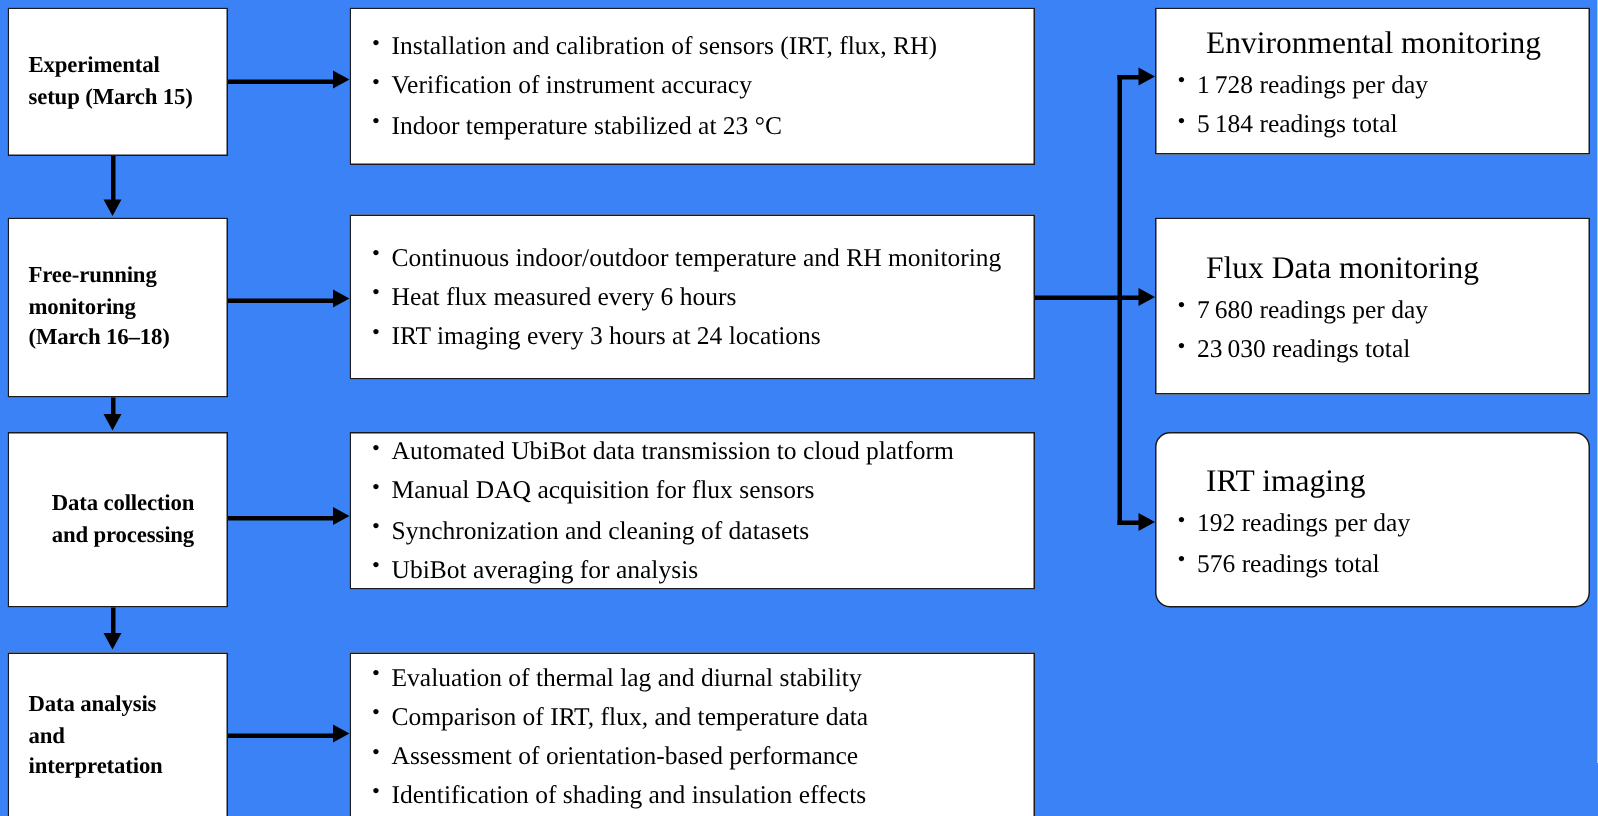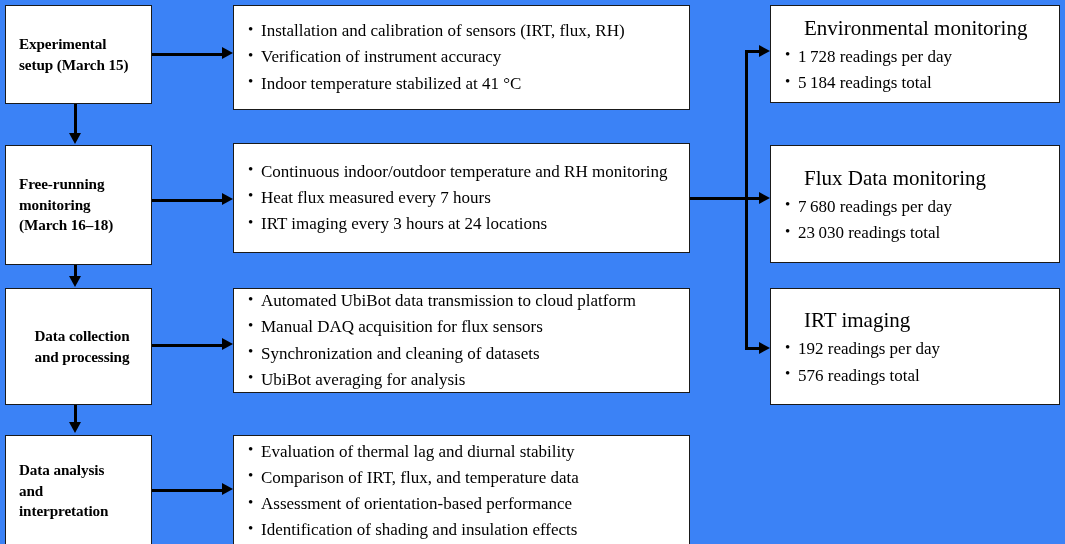--- a/index.html
+++ b/index.html
@@ -129,28 +129,28 @@
   <div class="box stage" style="left:5px; top:435px; width:147px; height:112px;">
     <div class="stage-label">Data analysis
 and
 interpretation</div>
   </div>
 
   <div class="box detail" style="left:233px; top:5px; width:457px; height:105px;">
     <ul class="bullets">
       <li>Installation and calibration of sensors (IRT, flux, RH)</li>
       <li>Verification of instrument accuracy</li>
-      <li>Indoor temperature stabilized at 41 °C</li>
+      <li>Indoor temperature stabilized at 23 °C</li>
     </ul>
   </div>
 
   <div class="box detail" style="left:233px; top:143px; width:457px; height:110px;">
     <ul class="bullets">
       <li>Continuous indoor/outdoor temperature and RH monitoring</li>
-      <li>Heat flux measured every 7 hours</li>
+      <li>Heat flux measured every 6 hours</li>
       <li>IRT imaging every 3 hours at 24 locations</li>
     </ul>
   </div>
 
   <div class="box detail" style="left:233px; top:288px; width:457px; height:105px;">
     <ul class="bullets">
       <li>Automated UbiBot data transmission to cloud platform</li>
       <li>Manual DAQ acquisition for flux sensors</li>
       <li>Synchronization and cleaning of datasets</li>
       <li>UbiBot averaging for analysis</li>
@@ -175,21 +175,21 @@
   </div>
 
   <div class="box result" style="left:770px; top:145px; width:290px; height:118px;">
     <div class="result-title">Flux Data monitoring</div>
     <ul class="bullets">
       <li>7 680 readings per day</li>
       <li>23 030 readings total</li>
     </ul>
   </div>
 
-  <div class="box result" style="left:770px; top:288px; width:290px; height:117px;">
+  <div class="box result" style="left:770px; top:288px; width:290px; height:117px;border-radius:10px;">
     <div class="result-title">IRT imaging</div>
     <ul class="bullets">
       <li>192 readings per day</li>
       <li>576 readings total</li>
     </ul>
   </div>
 
   <div class="hline" style="left:152px; top:53px; width:70px;"></div>
   <div class="arrow-right" style="left:222px; top:46.5px;"></div>
 

